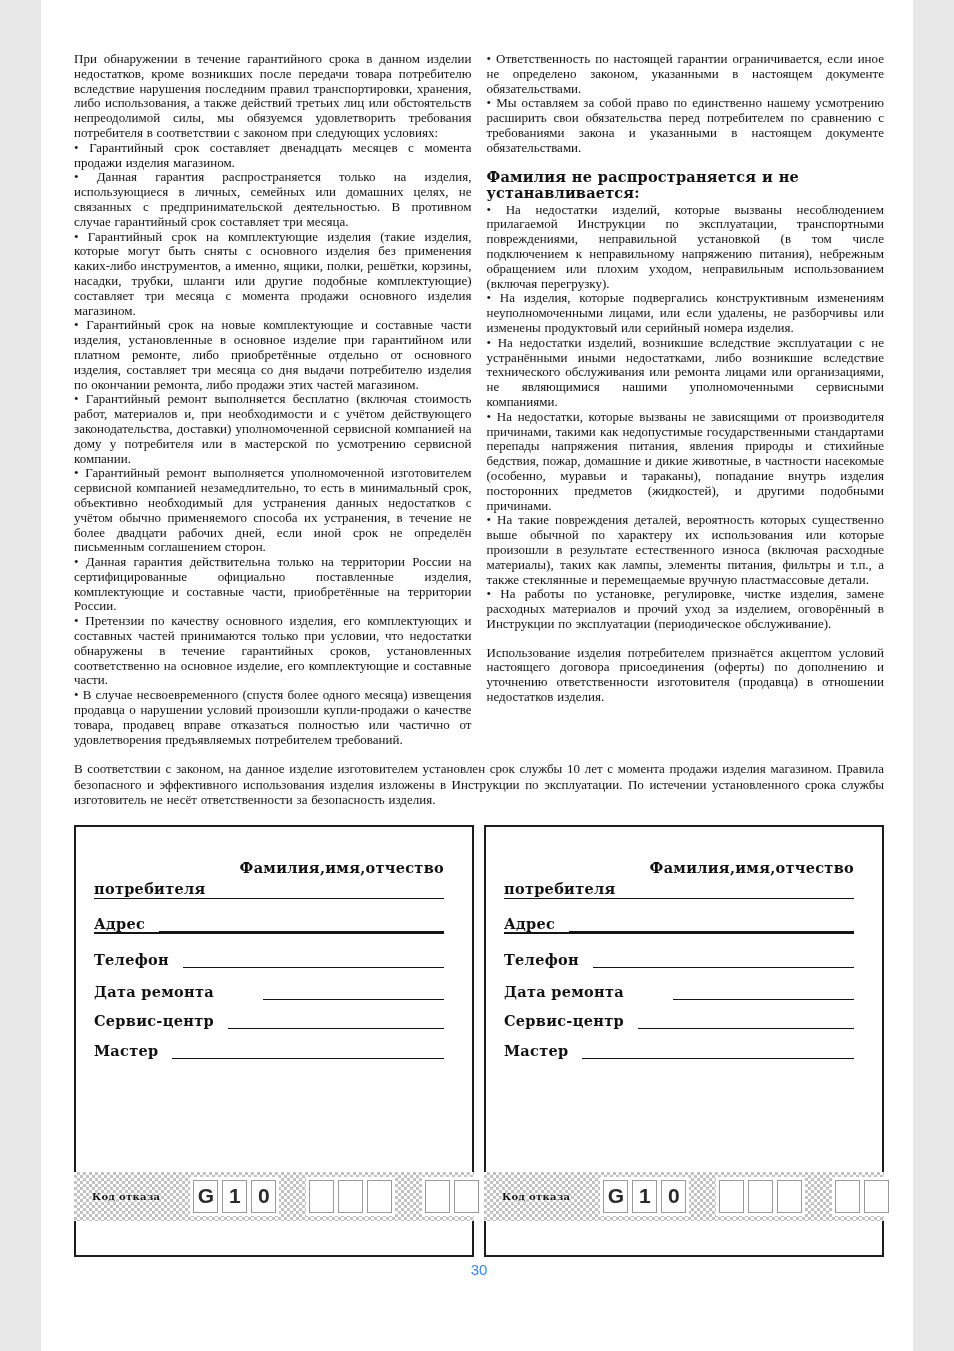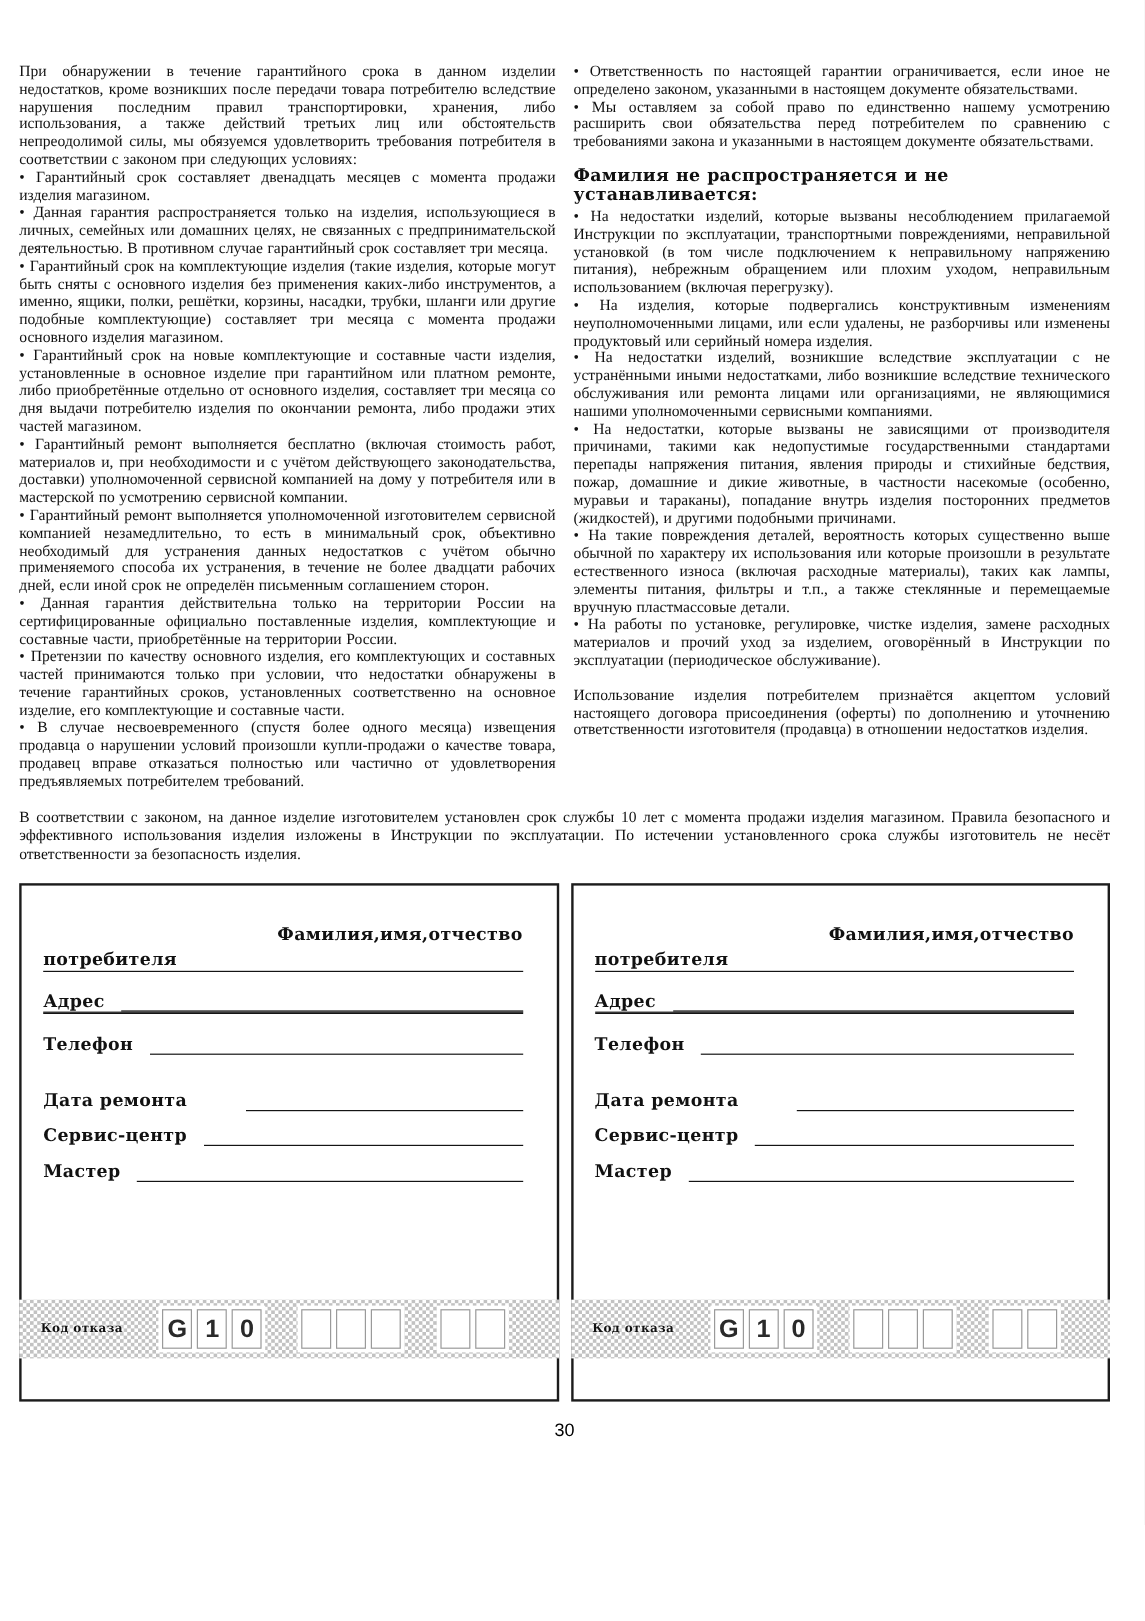--- a/index.html
+++ b/index.html
@@ -1,25 +1,25 @@
 <!DOCTYPE html>
 <html lang="ru"><head>
 <meta charset="utf-8">
 <style>
   html, body { margin: 0; padding: 0; background: #e8e8e8; }
   .page {
     position: relative;
-    width: 954px;
+    width: 872px;
     height: 1351px;
     margin: 0 auto;
     background: #ffffff;
     color: #111;
     font-family: "Liberation Serif", serif;
     box-sizing: border-box;
-    padding: 52px 29px 0 16px;
+    padding: 52px 29px 0 33px;
     overflow: hidden;
   }
   
   .cols {
     display: grid;
     grid-template-columns: 1fr 1fr;
     column-gap: 15px;
   }
   .col p {
     margin: 0;
@@ -84,21 +84,21 @@
     margin: 0 28px 0 18px;
     height: 0;
   }
   .row-name   { margin-top: 32px; flex-direction: column; }
   .row-name2  { margin-top: 2px;  padding: 0 28px 0 18px; }
   .line-a     { margin-top: 24px; }
   .row-addr   { margin-top: 16px; }
   .line-b     { margin-top: 34px; }
   .line-c     { margin-top: 32px; }
   .row-phone  { margin-top: 17px; }
-  .row-date   { margin-top: 30px; gap: 35px; }
+  .row-date   { margin-top: 15px; gap: 35px; }
   .row-svc    { margin-top: 12px; }
   .row-master { margin-top: 13px; }
   
   .code-band {
     position: absolute;
     left: -2px;
     right: -2px;
     top: 345px;
     height: 49px;
     background:
@@ -132,25 +132,25 @@
     display: flex;
     align-items: center;
     justify-content: center;
     font-family: "Liberation Sans", sans-serif;
     font-size: 21px;
     font-weight: 700;
     color: #2a2a2a;
   }
   
   .page-number {
-    margin-top: 16px;
+    margin-top: 4px;
     text-align: center;
     font-family: "Liberation Sans", sans-serif;
     font-size: 15px;
-    color: #000000;
+    color: #3b82f6;
   }
 </style>
 </head>
 <body>
 
 <div class="page">
 
   <div class="cols">
     <div class="col">
         <p class="intro">При обнаружении в течение гарантийного срока в данном изделии недостатков, кроме возникших после передачи товара потребителю вследствие нарушения последним правил транспортировки, хранения, либо использования, а также действий третьих лиц или обстоятельств непреодолимой силы, мы обязуемся удовлетворить требования потребителя в соответствии с законом при следующих условиях:</p>

